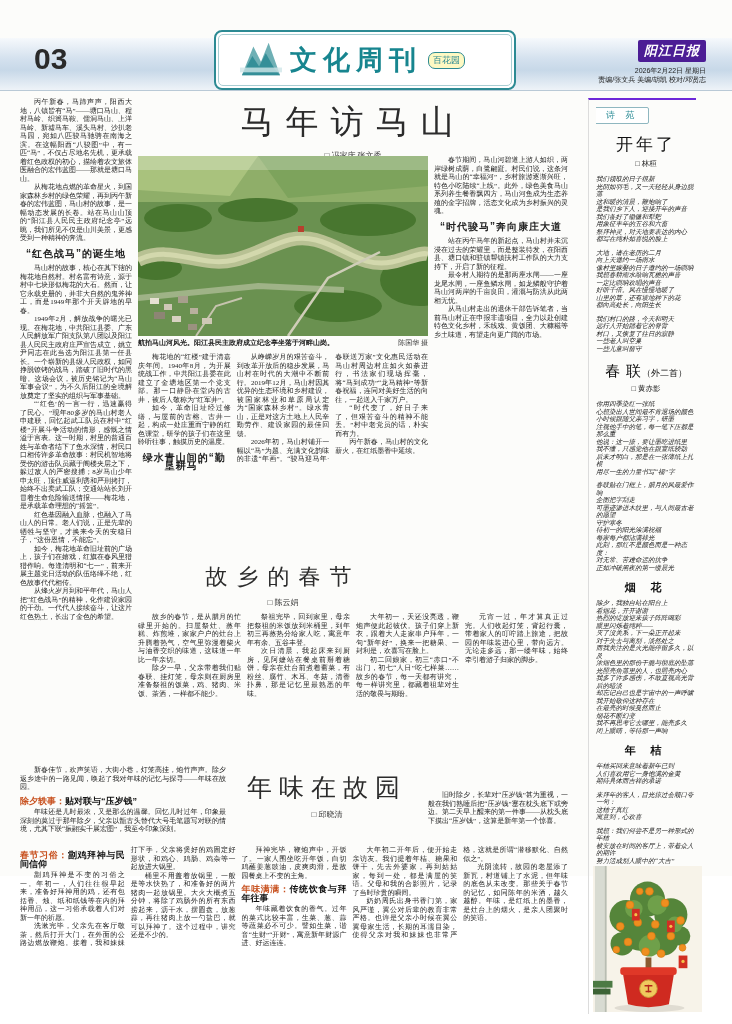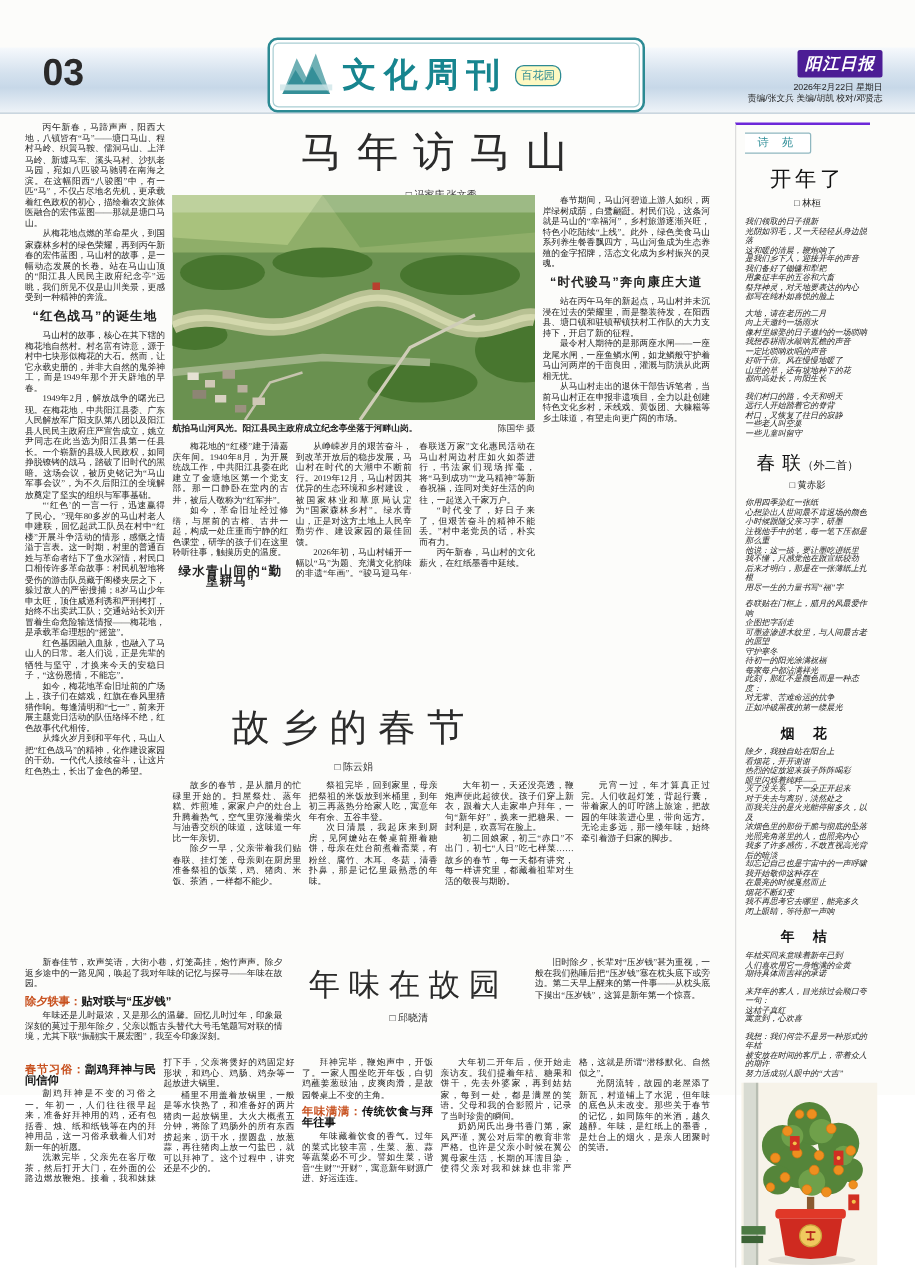--- a/index.html
+++ b/index.html
@@ -6,21 +6,21 @@
   body{width:732px;height:1024px;overflow:hidden;background:#ffffff;}
   .page{position:relative;width:732px;height:876px;background:#fcfcfa;font-family:"Liberation Serif",serif;color:#1a1a1a;}
 
   
   .hdr-band{position:absolute;top:38px;left:0;width:732px;height:52px;
     background:linear-gradient(180deg,#f6f9fc 0%,#d4e1ee 40%,#c7d8e8 62%,#eef3f8 100%);
     border-bottom:1px solid #b9c9d6;}
   .pagenum{position:absolute;left:34px;top:42px;font-family:"Liberation Sans",sans-serif;
     font-size:30px;font-weight:bold;color:#2a2a2a;}
   .banner{position:absolute;left:214px;top:30px;width:302px;height:60px;background:#fff;
-    border:2px solid #2c8a93;border-radius:8px;display:flex;align-items:center;padding:0 8px;box-sizing:border-box;}
+    border:2px solid #2c8a93;border-radius:8px;display:flex;align-items:center;padding:0 24px;box-sizing:border-box;}
   .banner-inner{position:absolute;inset:2px;border:1px solid #a9ced3;border-radius:5px;pointer-events:none;}
   .banner-title{font-family:"Liberation Sans",sans-serif;font-size:27px;font-weight:bold;
     color:#17858f;letter-spacing:6px;margin-left:8px;white-space:nowrap;}
   .banner-badge{margin-left:6px;border:1px solid #2c8a93;color:#2c8a93;background:#fef9c3;
     font-size:9px;line-height:11px;padding:2px 4px;border-radius:7px;white-space:nowrap;
     font-family:"Liberation Sans",sans-serif;}
   .masthead{position:absolute;right:26px;top:40px;width:68px;height:22px;background:#4c1d95;
     color:#fff;display:flex;align-items:center;justify-content:center;font-weight:bold;
     font-style:italic;font-size:13px;border-radius:2px;letter-spacing:1px;}
   .dates{position:absolute;right:26px;top:66px;text-align:right;font-size:7px;line-height:9px;
@@ -51,30 +51,30 @@
   .byline{font-size:8px;color:#333;margin-top:5px;}
   .a1mid{display:flex;height:398px;}
   .midwrap{width:290px;margin-right:6px;flex:none;}
   .photo{width:290px;height:180px;display:block;}
   .caption{font-size:7px;line-height:9px;font-weight:bold;color:#222;margin:3px 0 5px;}
   .credit{float:right;font-weight:normal;color:#333;text-align:center;}
   .midcols{height:192px;column-count:3;column-gap:6px;overflow:hidden;}
   .colE{width:134px;height:398px;overflow:hidden;flex:none;}
   .a2{margin-top:8px;}
   .a2head{width:290px;text-align:center;}
-  .a2title{font-family:"Liberation Sans",sans-serif;font-weight:normal;font-size:30px;
+  .a2title{font-family:"Liberation Sans",sans-serif;font-weight:normal;font-size:22px;
     color:#2b2b2b;letter-spacing:9px;}
   .a2body{margin-top:5px;column-count:4;column-gap:6px;height:146px;overflow:hidden;}
   .a3{margin-top:6px;}
   .a3top{display:flex;height:76px;overflow:hidden;}
   .a3left{width:206px;margin-right:6px;flex:none;}
   .a3mid{width:190px;flex:none;text-align:center;padding-top:5px;}
   .a3title{font-family:"Liberation Sans",sans-serif;font-weight:normal;font-size:25px;
     color:#2b2b2b;letter-spacing:7px;}
-  .a3right{flex:1;margin-left:6px;}
+  .a3right{flex:1;margin-left:6px;margin-top:25px;}
   .a3body{margin-top:4px;column-count:5;column-gap:6px;height:166px;overflow:hidden;}
 
   
   .poembox{position:absolute;top:4px;left:7px;right:0;bottom:150px;overflow:hidden;}
   .tag{display:inline-block;border:1px solid #8fb7c0;color:#2f8e98;background:#fff;
     font-family:"Liberation Sans",sans-serif;font-size:9px;letter-spacing:4px;
     padding:1px 9px 1px 11px;border-radius:2px;margin-left:-2px;}
   .ptitle1{font-size:17px;text-align:center;margin:9px 0 3px;letter-spacing:3px;color:#111;}
   .ptitle2{font-size:15px;text-align:center;margin:10px 0 3px;letter-spacing:1px;color:#111;}
   .ptitle2 .suffix{font-size:9px;letter-spacing:0;}

